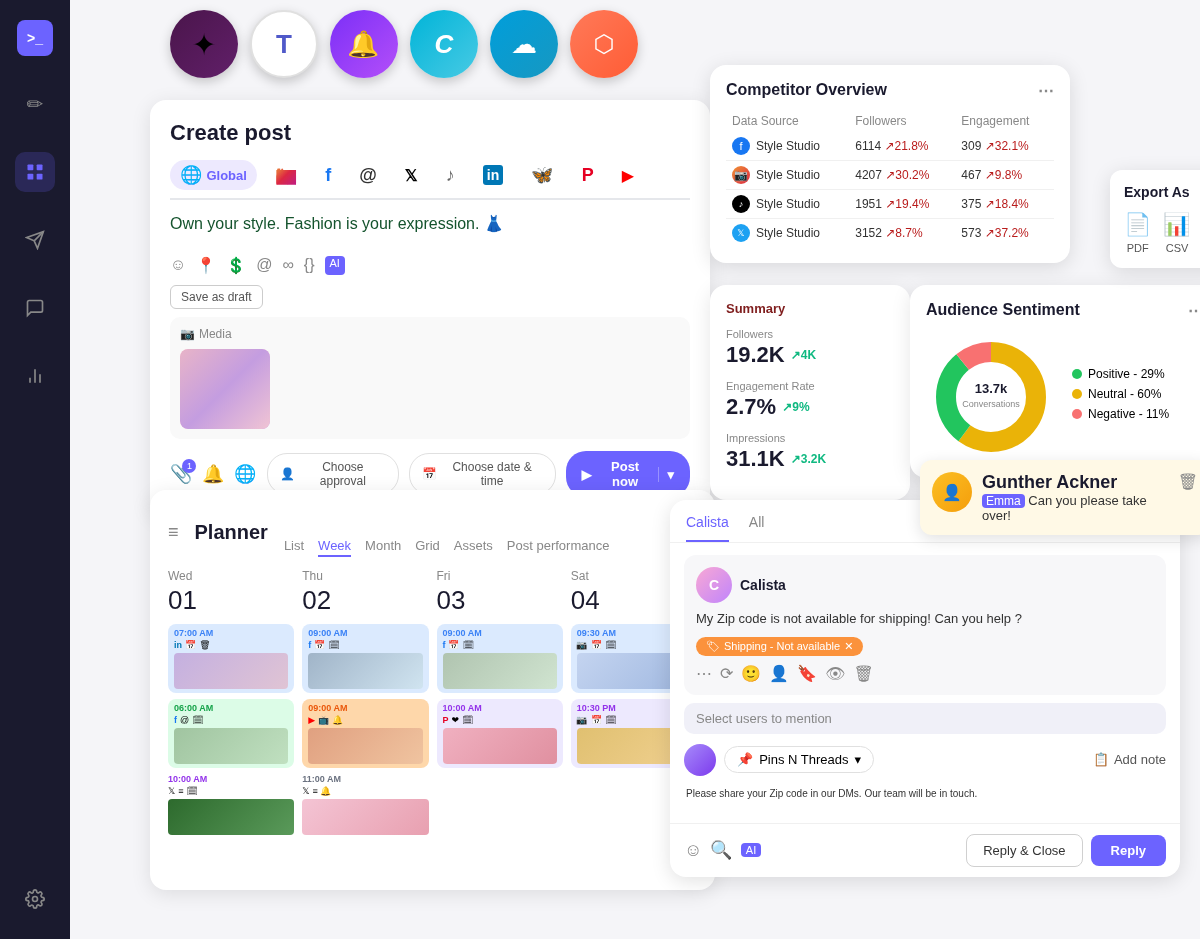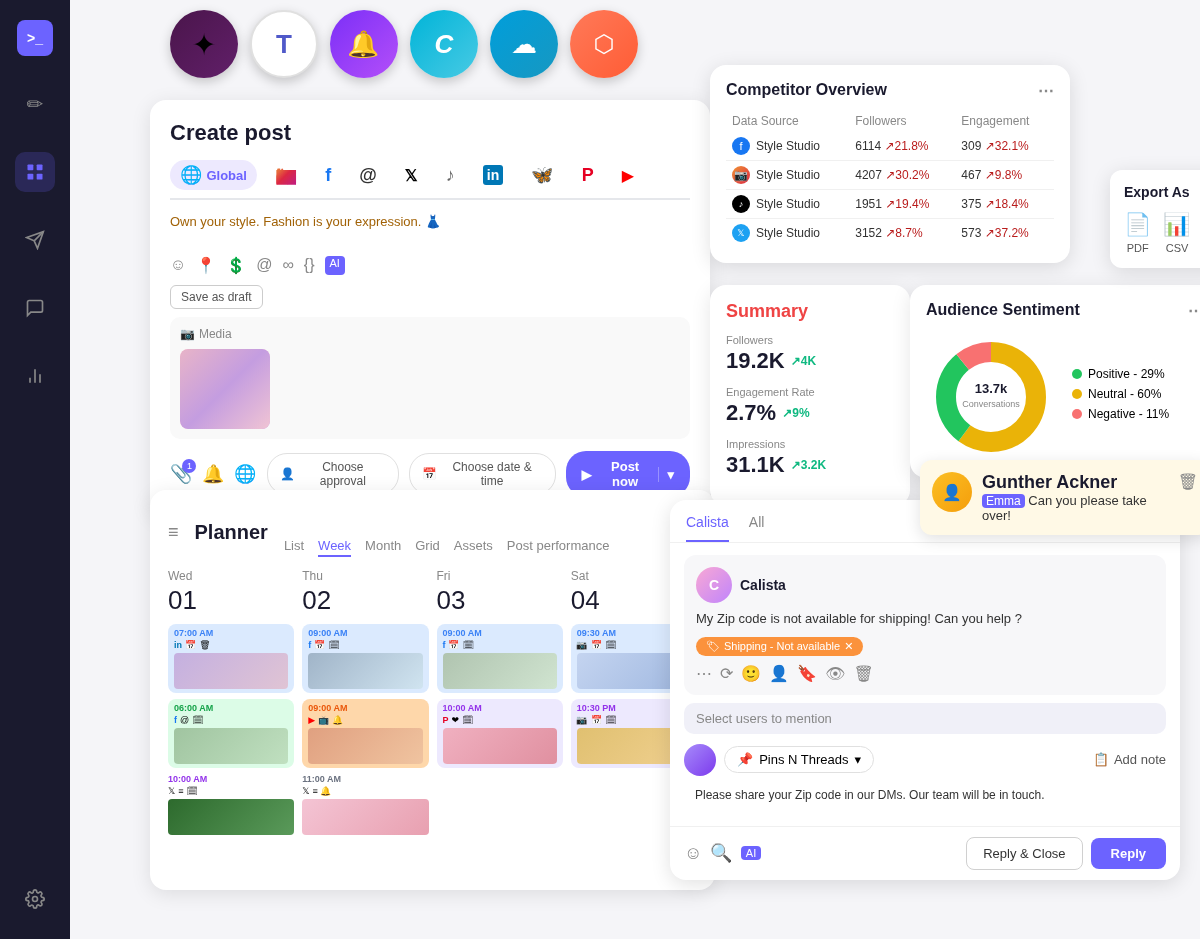--- a/index.html
+++ b/index.html
@@ -109,22 +109,22 @@
     }
     .platform-tab.active {
       background: #ede9fe;
       color: #6c63ff;
       font-weight: 600;
     }
     .platform-tab-icon {
       font-size: 18px;
     }
     .post-text-area {
-      font-size: 13px;
-      color: #a16207;
+      font-size: 16px;
+      color: #14532d;
       margin-bottom: 12px;
       min-height: 30px;
     }
     .emoji-bar {
       display: flex; gap: 10px;
       color: #888; font-size: 16px;
       margin-bottom: 10px;
     }
     .save-draft-row {
       display: flex; justify-content: flex-start;
@@ -307,21 +307,21 @@
       position: absolute;
       top: 285px;
       left: 640px;
       width: 200px;
       background: white;
       border-radius: 16px;
       padding: 16px;
       box-shadow: 0 4px 20px rgba(0,0,0,0.1);
       z-index: 5;
     }
-    .summary-title { font-size: 18px; font-weight: 700; color: #ef4444; margin-bottom: 12px; }
+    .summary-title { font-size: 13px; font-weight: 700; color: #7f1d1d; margin-bottom: 12px; }
     .summary-metric { margin-bottom: 12px; }
     .metric-label { font-size: 11px; color: #888; margin-bottom: 2px; }
     .metric-value { font-size: 22px; font-weight: 700; color: #1a1a2e; display: flex; align-items: center; gap: 6px; }
     .metric-change { font-size: 12px; color: #10b981; }
 
     
     .sentiment-panel {
       position: absolute;
       top: 285px;
       left: 840px;
@@ -423,25 +423,24 @@
       padding: 5px 12px;
       font-size: 13px; font-weight: 500;
     }
     .add-note-btn {
       margin-left: auto;
       font-size: 13px; color: #555;
       display: flex; align-items: center; gap: 4px;
       cursor: pointer;
     }
     .reply-text {
-      font-size: 12px; color: #333;
+      font-size: 10px; color: #333;
       line-height: 1.5;
       margin-bottom: 10px;
       padding: 0 2px;
-      margin-left: 9px;
     }
     .msg-footer {
       display: flex; align-items: center;
       padding: 10px 14px;
       border-top: 1px solid #f0f0f0;
       gap: 8px;
     }
     .footer-icon { font-size: 18px; color: #888; cursor: pointer; }
     .reply-close-btn {
       margin-left: auto;

